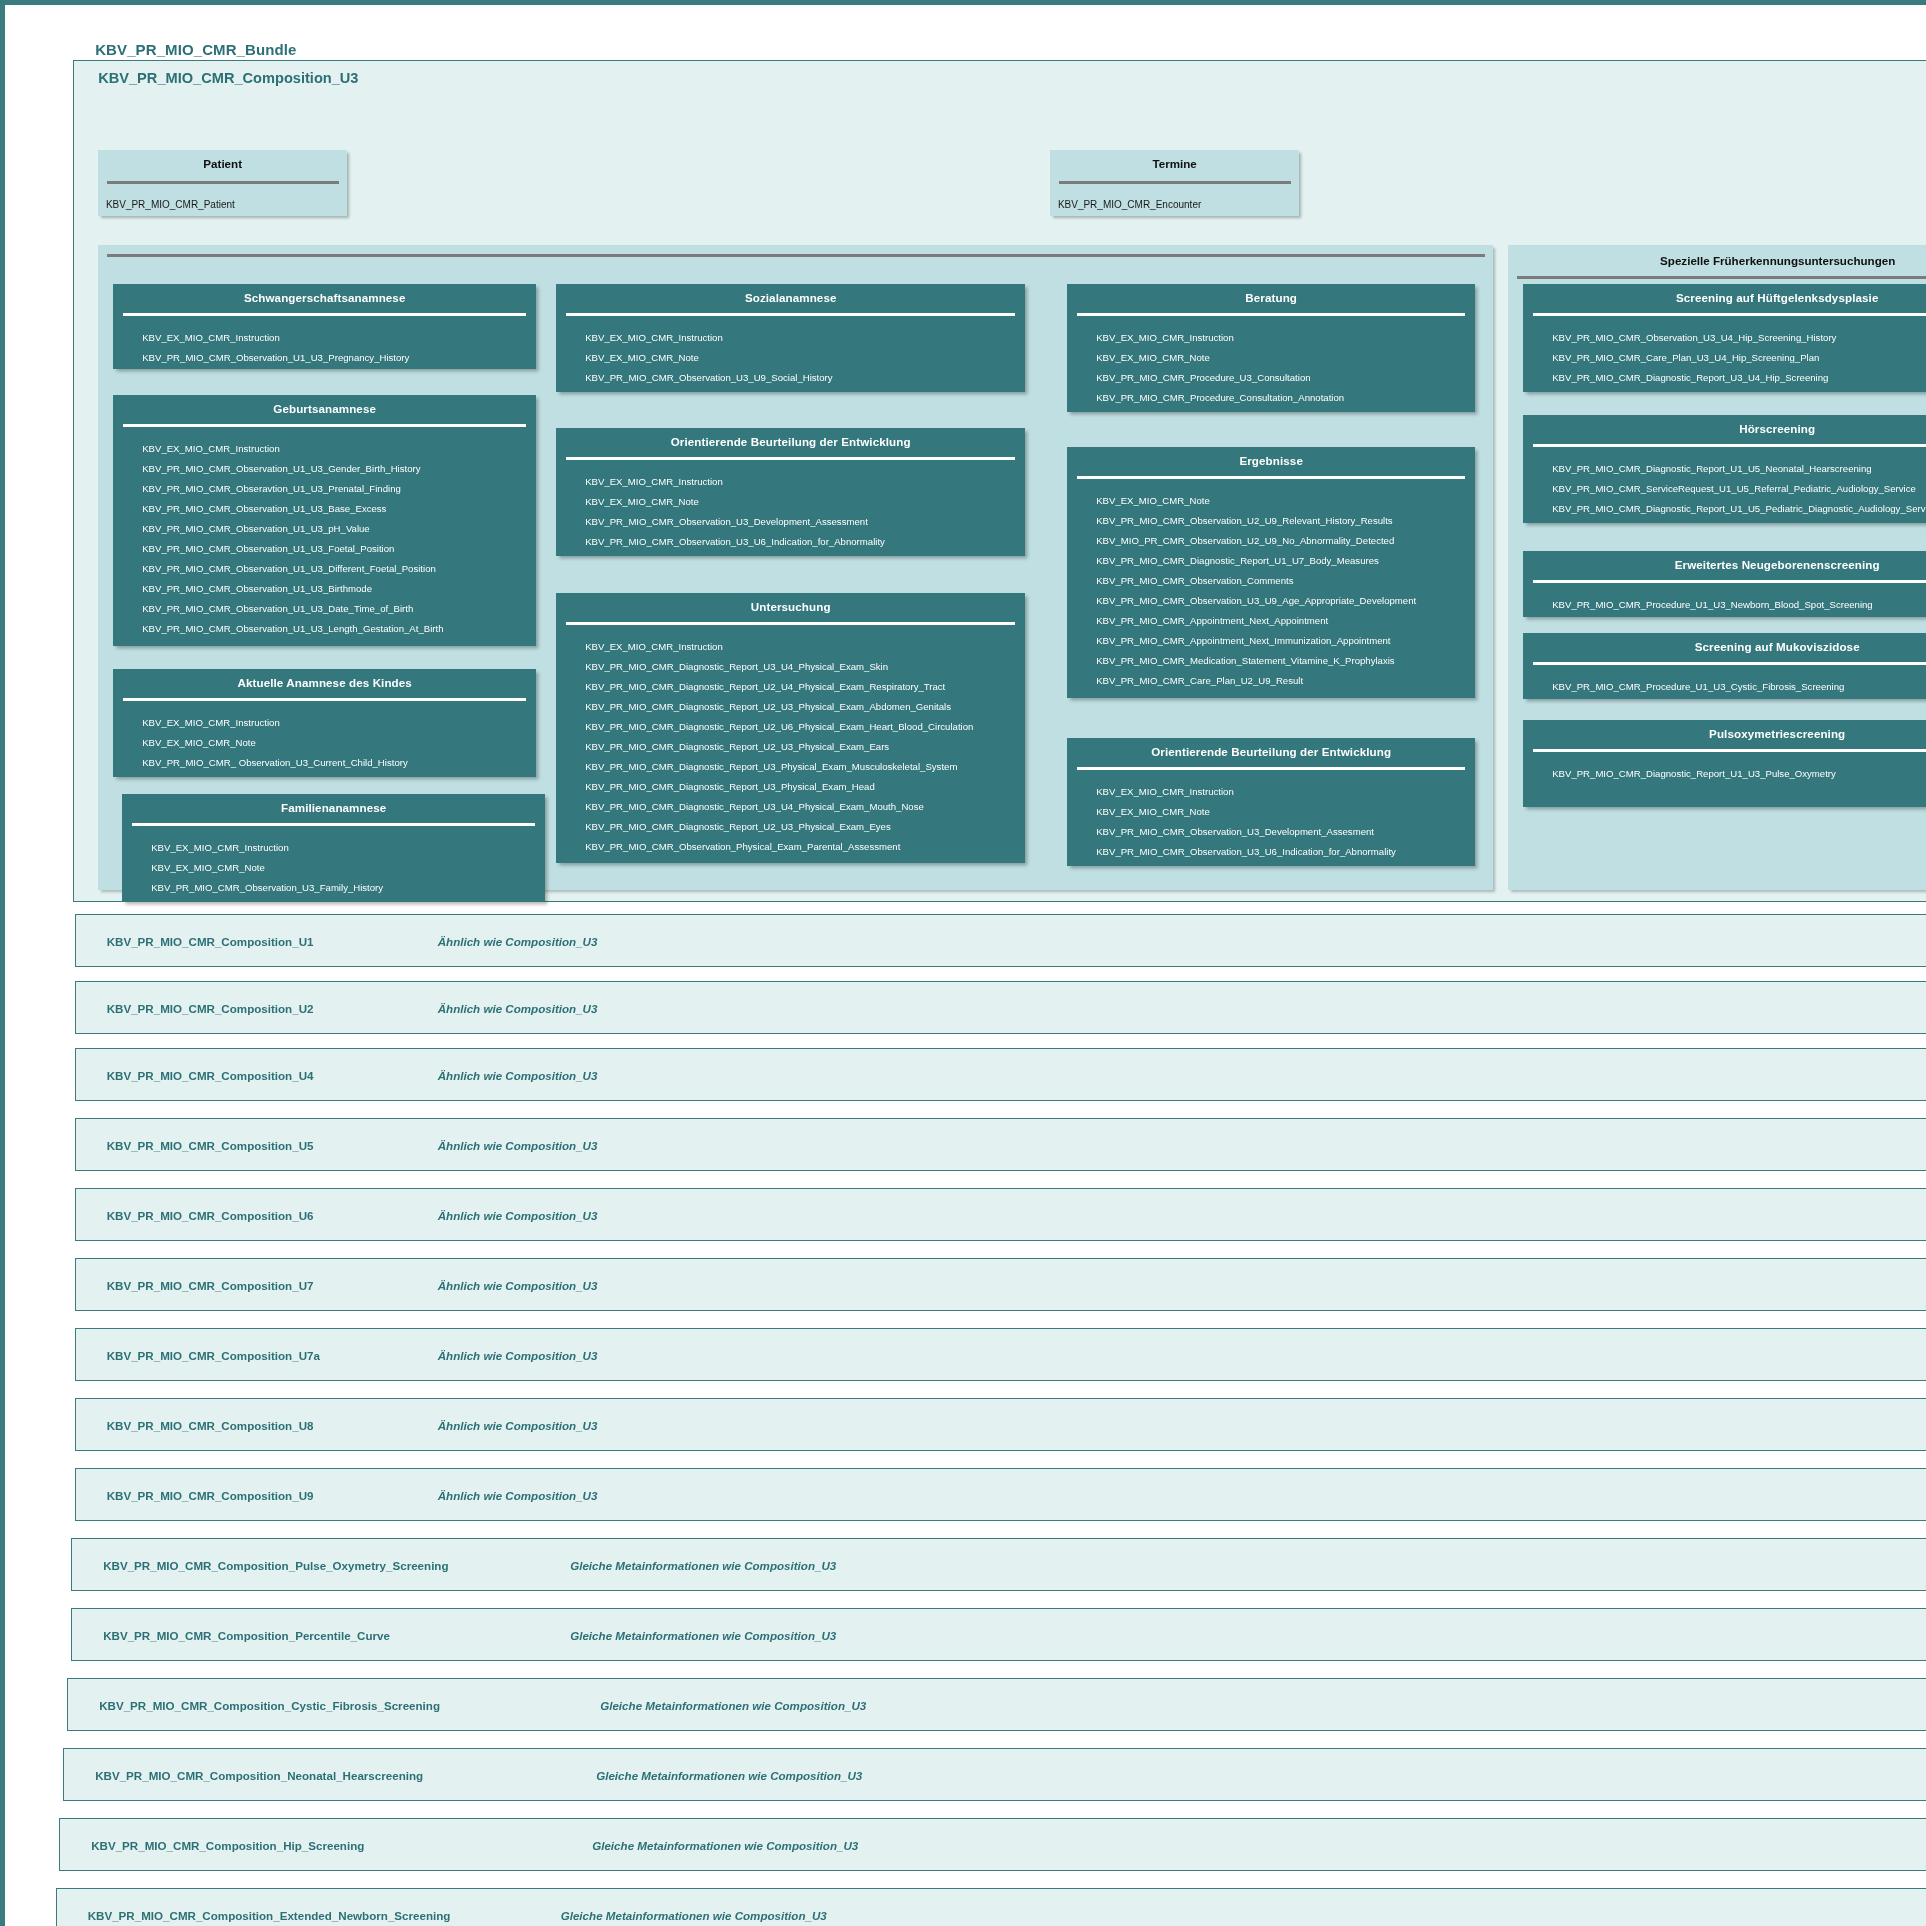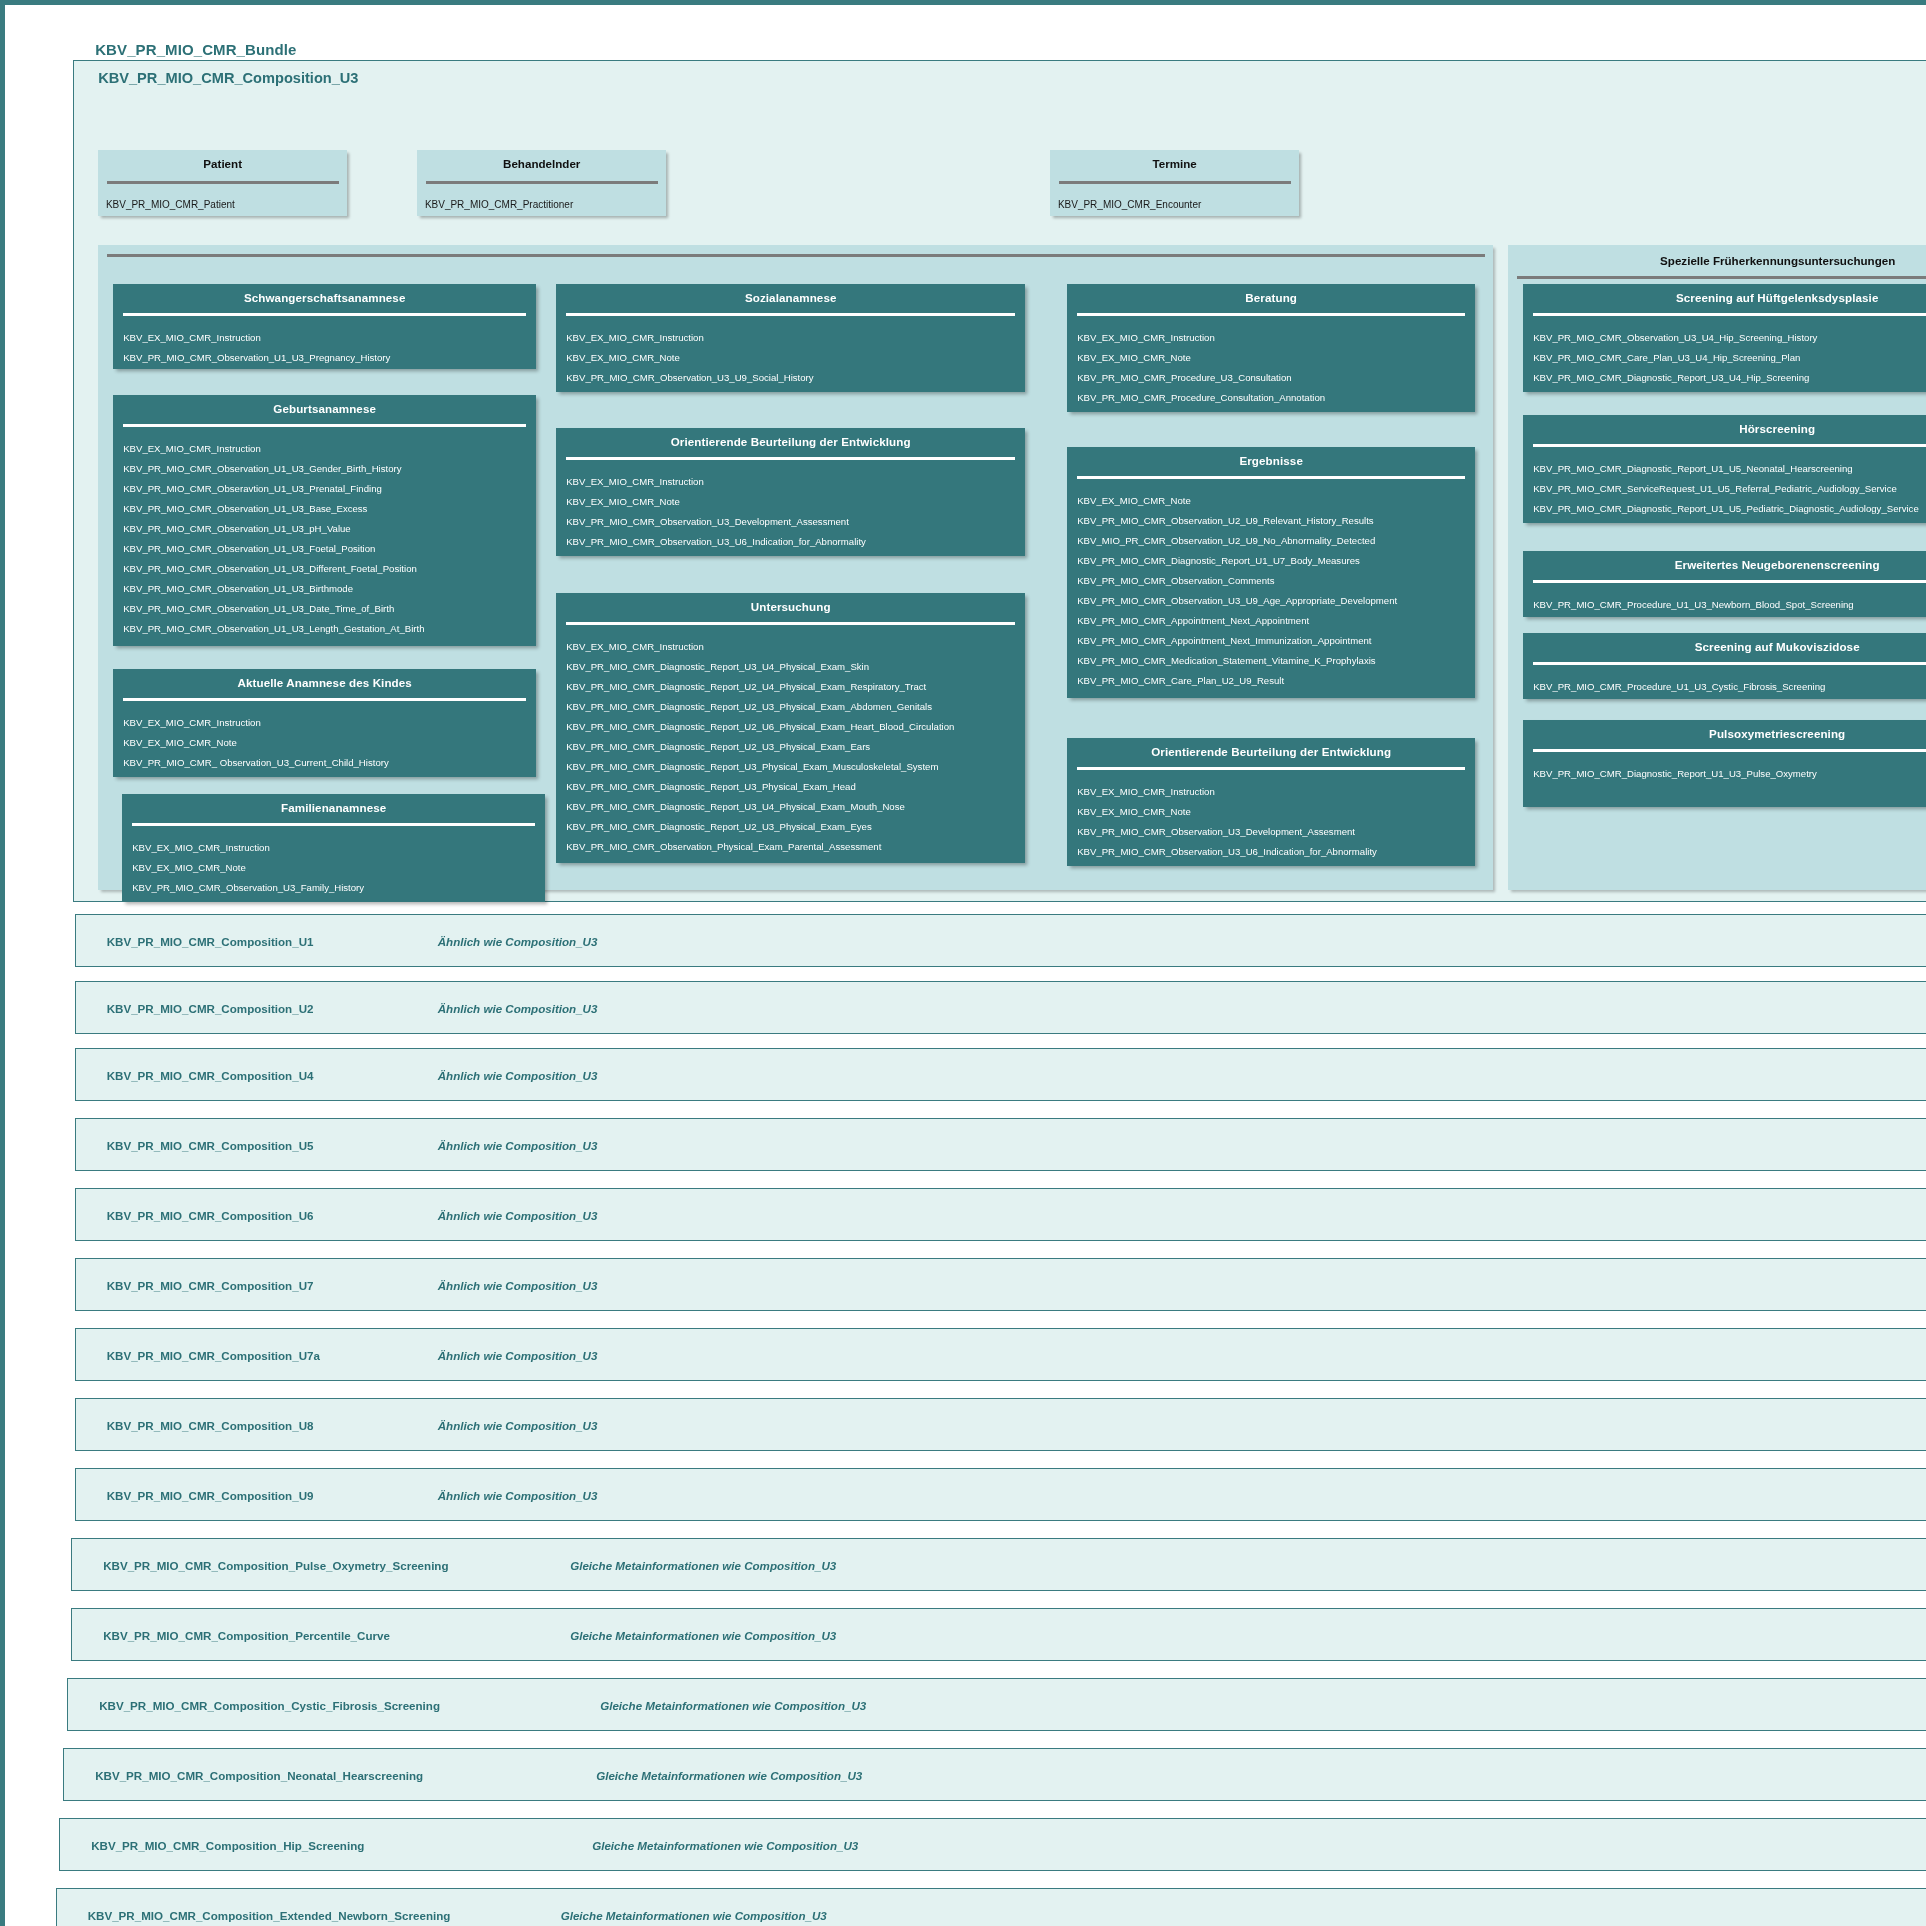--- a/index.html
+++ b/index.html
@@ -56,21 +56,21 @@
   .grp > .grp-rule{height:3.1px;background:#7b7b7b;margin:9.2px 8.5px 0 8.5px;}
   
   .tbox{
     position:absolute;background:#34777c;box-shadow:3.1px 3.1px 3.5px rgba(0,0,0,.30);
   }
   .tbox .tb-title{
     text-align:center;font-size:11.6px;font-weight:bold;color:#ffffff;padding-top:7px;
     letter-spacing:0.1px;
   }
   .tbox .tb-rule{height:2.7px;background:#ffffff;margin:9.2px 10px 0 10px;}
-  .tbox .tb-lines{padding:12.3px 0 0 10px;}
+  .tbox .tb-lines{padding:12.3px 0 0 10px;margin-left:19px;}
   .tbox .tb-line{
     font-size:9.6px;color:#ffffff;line-height:20px;white-space:nowrap;
   }
   
   .rows{position:absolute;left:6.2px;top:909px;width:2115px;}
   .crow{
     position:relative;margin:0 auto 14px auto;
     background:#e3f2f1;border:1.9px solid #3a7b80;box-sizing:border-box;
     height:53px;
   }
@@ -93,25 +93,20 @@
     <div class="bundle-title">KBV_PR_MIO_CMR_Bundle</div>
 
     <div class="comp-u3">
 
       <div class="comp-u3-title">KBV_PR_MIO_CMR_Composition_U3</div>
 
       <div class="res-card" style="left:24px;">
         <div class="rc-title">Patient</div>
         <div class="rc-rule"></div>
         <div class="rc-line">KBV_PR_MIO_CMR_Patient</div>
-      </div>
-      <div class="res-card" style="left:343px;">
-        <div class="rc-title">Behandelnder</div>
-        <div class="rc-rule"></div>
-        <div class="rc-line">KBV_PR_MIO_CMR_Practitioner</div>
       </div>
       <div class="res-card" style="left:976px;">
         <div class="rc-title">Termine</div>
         <div class="rc-rule"></div>
         <div class="rc-line">KBV_PR_MIO_CMR_Encounter</div>
       </div>
 
       <div class="grp" style="left:24px;top:184px;width:1395px;height:645px;">
         <div class="grp-rule"></div>
       </div>

